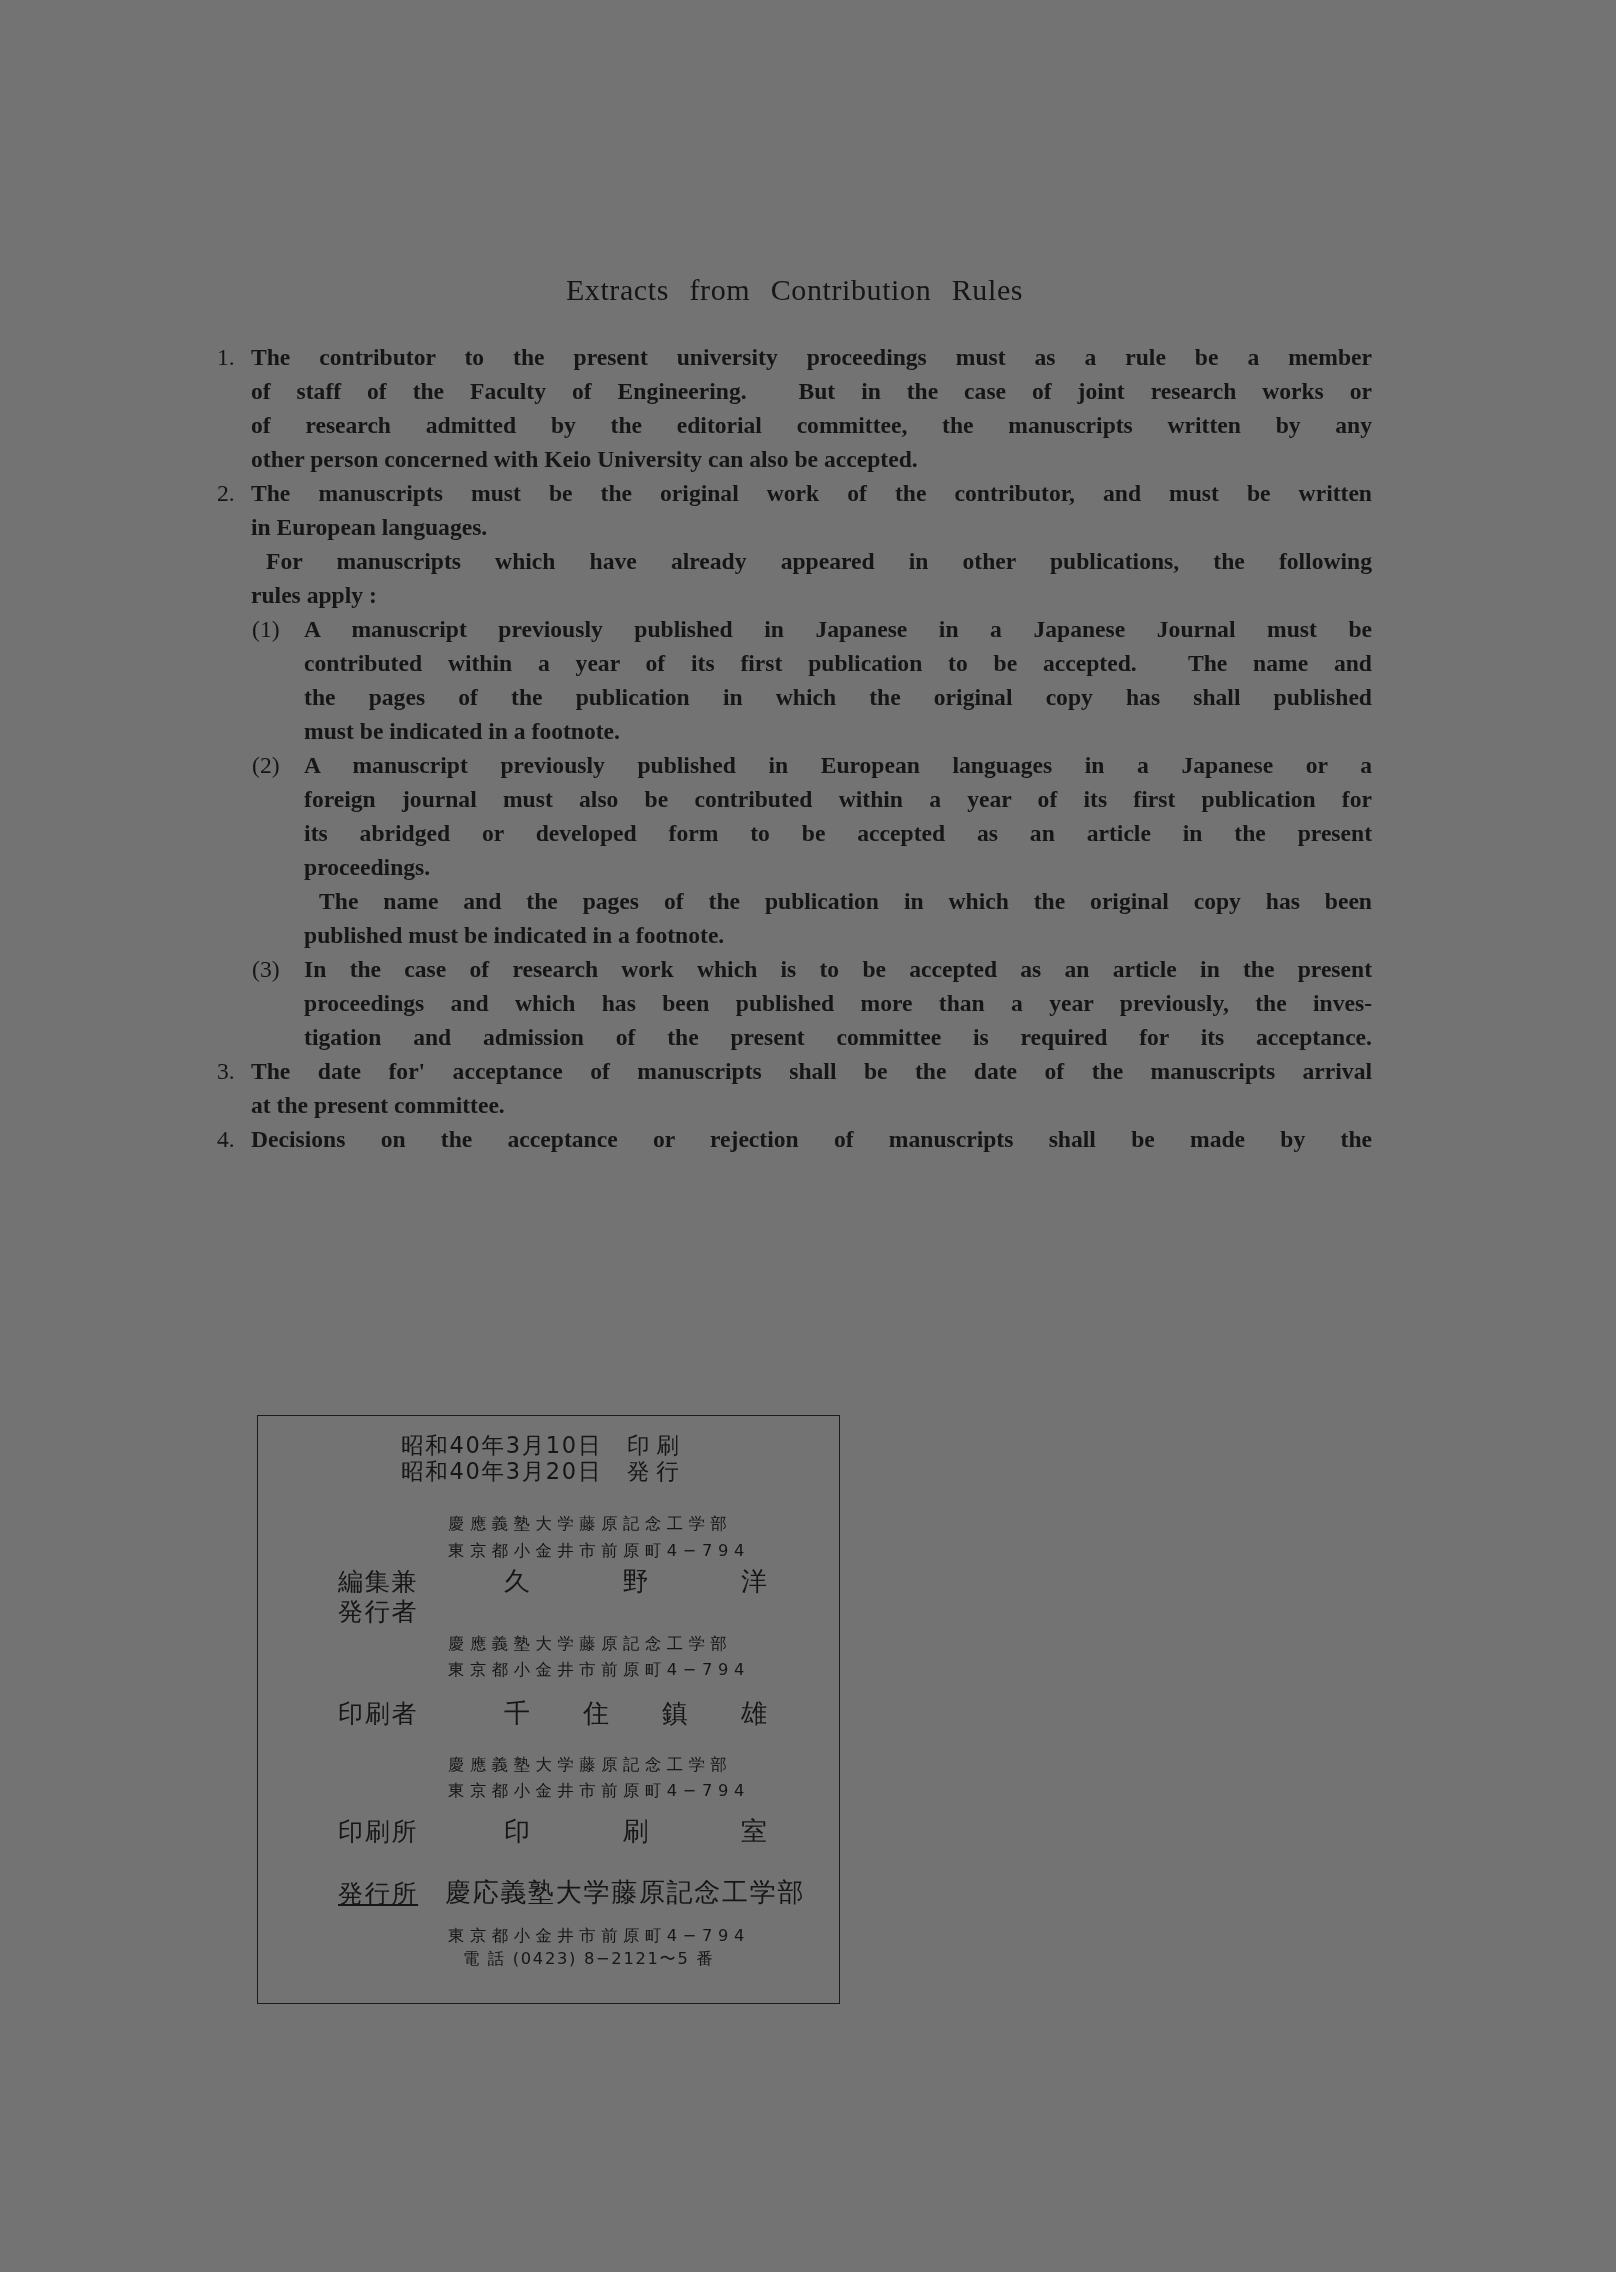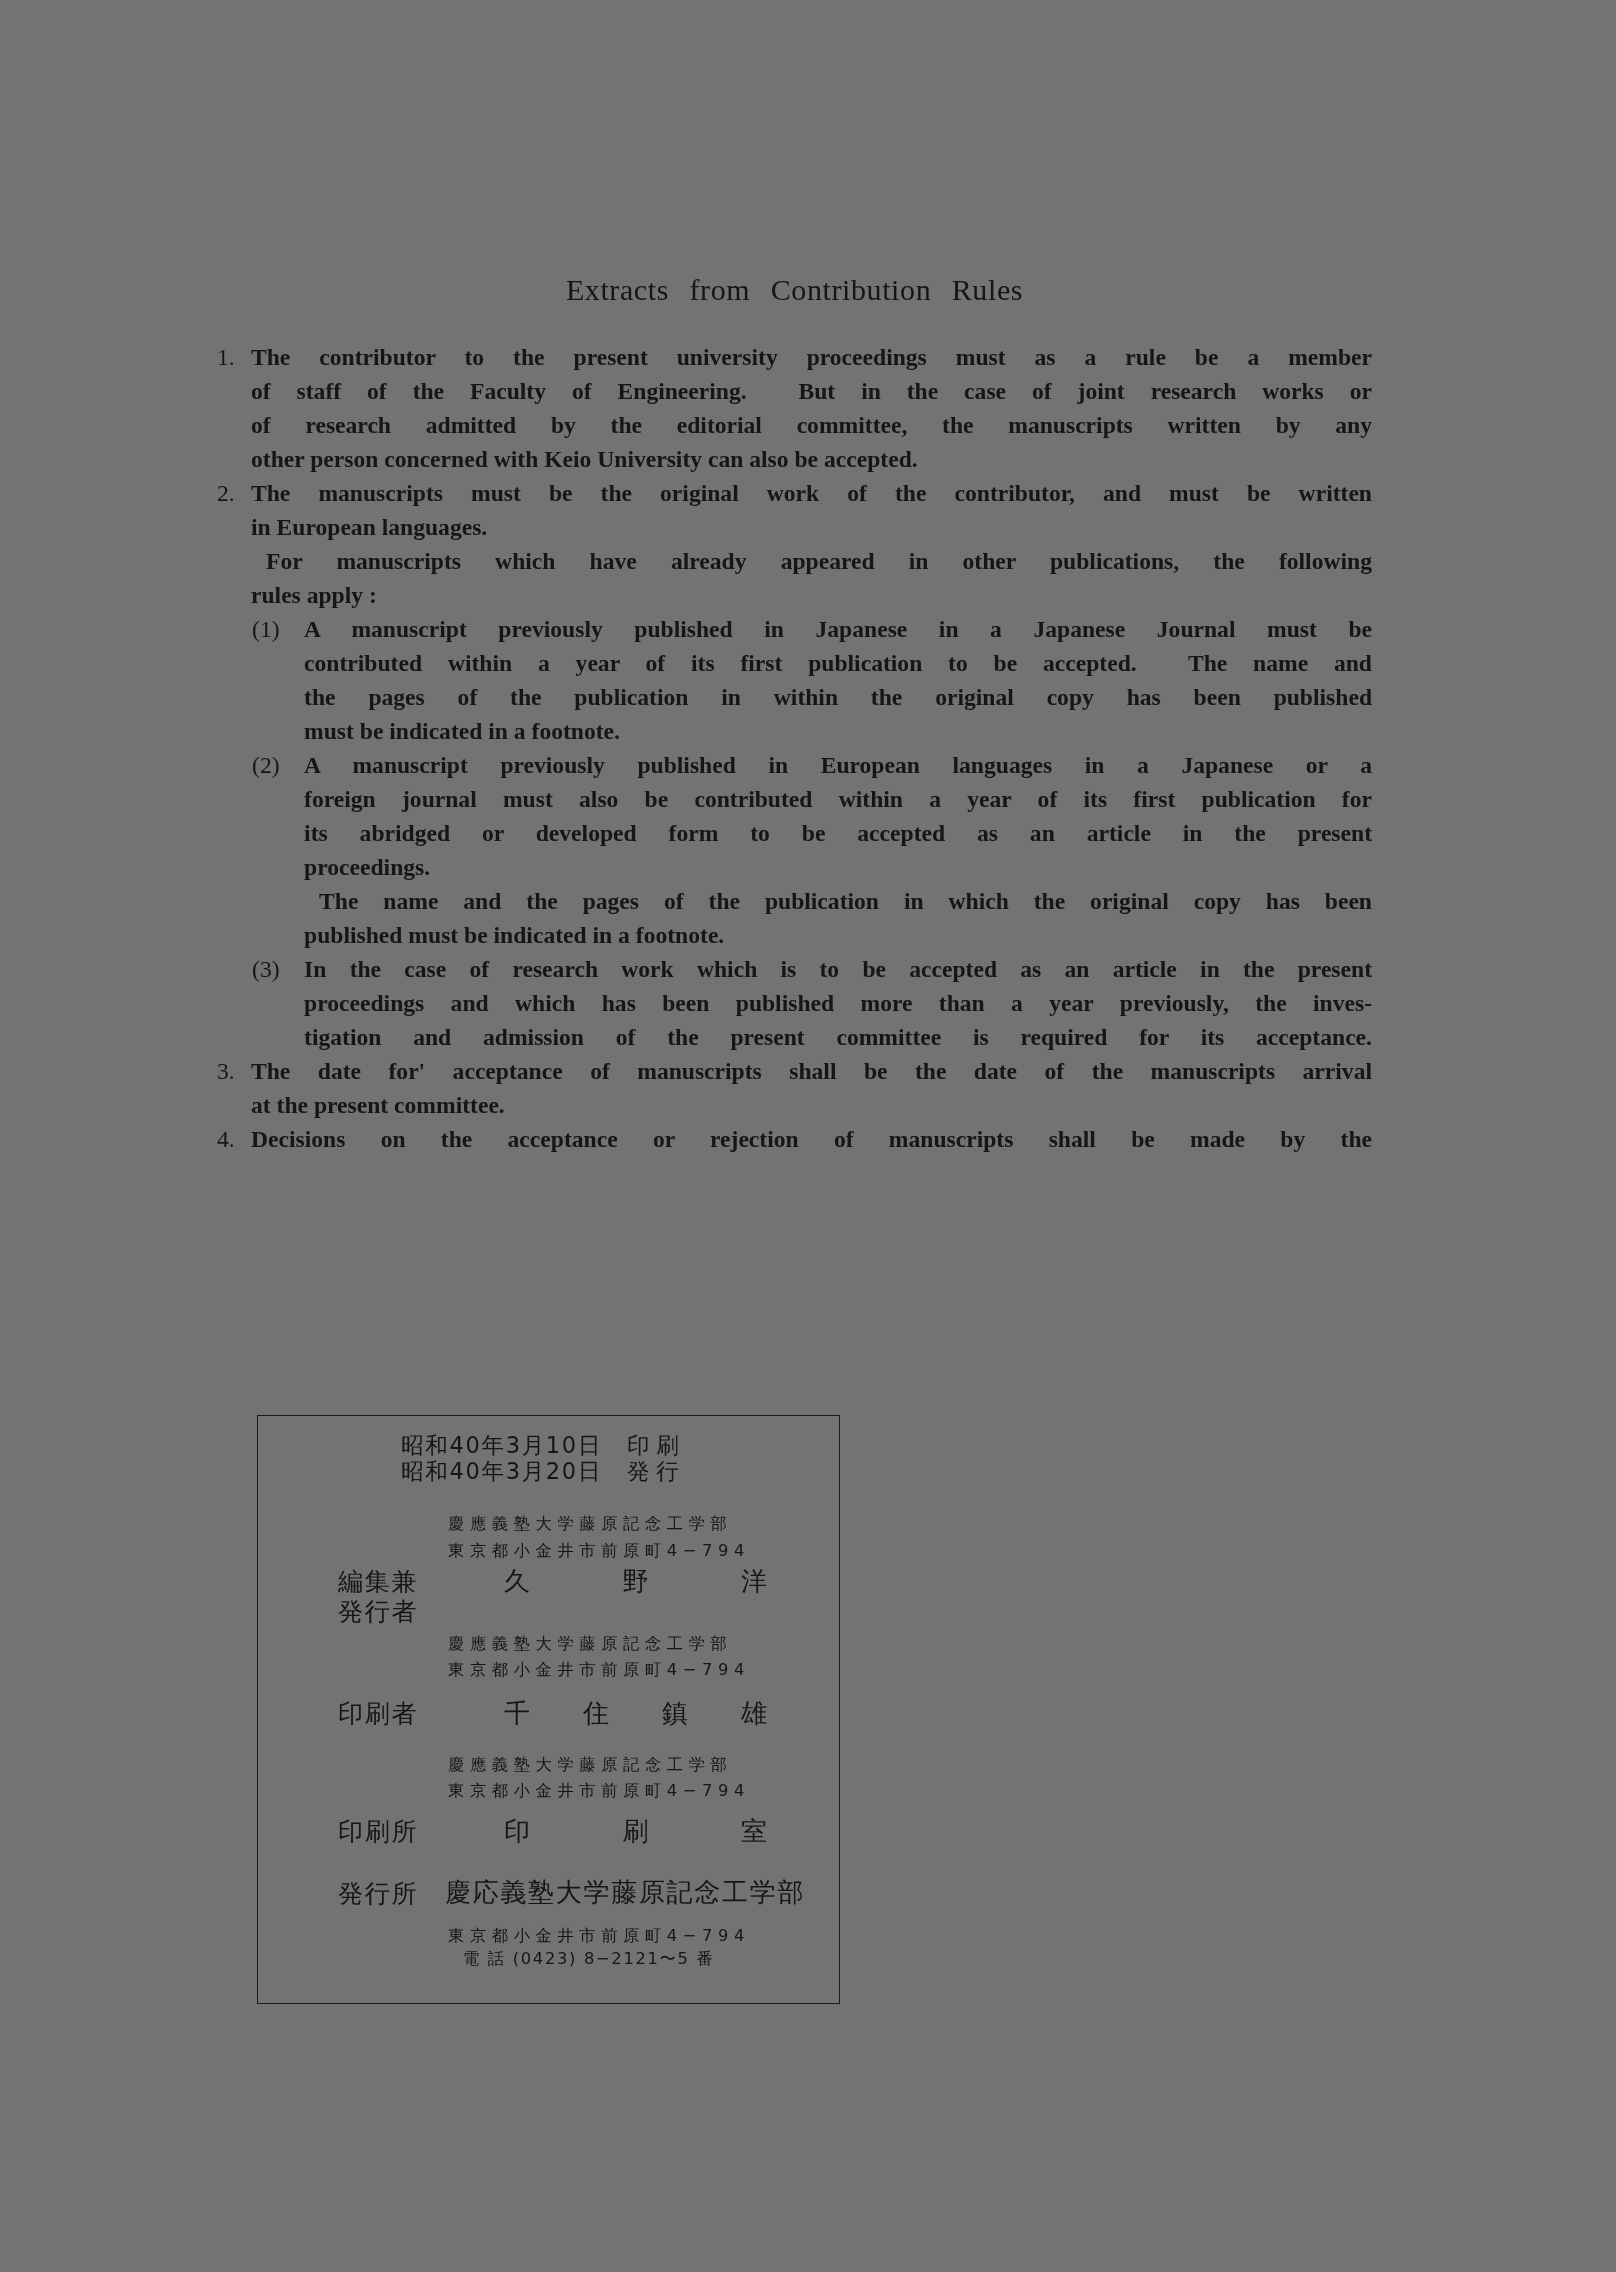--- a/index.html
+++ b/index.html
@@ -53,21 +53,21 @@
   .c-addr1{top:124px;left:190px;}
   .c-aff2{top:217px;left:190px;}
   .c-addr2{top:243px;left:190px;}
   .c-aff3{top:338px;left:190px;}
   .c-addr3{top:364px;left:190px;}
   .c-label{font-size:25px;letter-spacing:1.7px;}
   .c-lbl-editor1{top:149px;left:80px;}
   .c-lbl-editor2{top:179px;left:80px;}
   .c-lbl-printer{top:281px;left:80px;}
   .c-lbl-office{top:399px;left:80px;}
-  .c-lbl-publisher{top:461px;left:80px;}
+  .c-lbl-publisher{top:461px;left:80px;text-decoration:underline;}
   .c-name{
     position:absolute;left:246px;width:263px;
     display:flex;justify-content:space-between;
     font-size:26px;
   }
   .c-name-editor{top:148px;}
   .c-name-printer{top:280px;}
   .c-name-office{top:398px;}
   .c-pubname{top:459px;left:187px;font-size:26px;letter-spacing:1.7px;}
   .c-pubaddr{top:509px;left:190px;}
@@ -98,21 +98,21 @@
         <div class="line">The manuscripts must be the original work of the contributor, and must be written</div>
         <div class="line end">in European languages.</div>
         <div class="line indent">For manuscripts which have already appeared in other publications, the following</div>
         <div class="line end">rules apply :</div>
 
         <div class="sub">
           <span class="subnum">(1)</span>
           <div class="subbody">
             <div class="line">A manuscript previously published in Japanese in a Japanese Journal must be</div>
             <div class="line">contributed within a year of its first publication to be accepted.&nbsp; The name and</div>
-            <div class="line">the pages of the publication in within the original copy has been published</div>
+            <div class="line">the pages of the publication in which the original copy has shall published</div>
             <div class="line end">must be indicated in a footnote.</div>
           </div>
         </div>
 
         <div class="sub">
           <span class="subnum">(2)</span>
           <div class="subbody">
             <div class="line">A manuscript previously published in European languages in a Japanese or a</div>
             <div class="line">foreign journal must also be contributed within a year of its first publication for</div>
             <div class="line">its abridged or developed form to be accepted as an article in the present</div>

